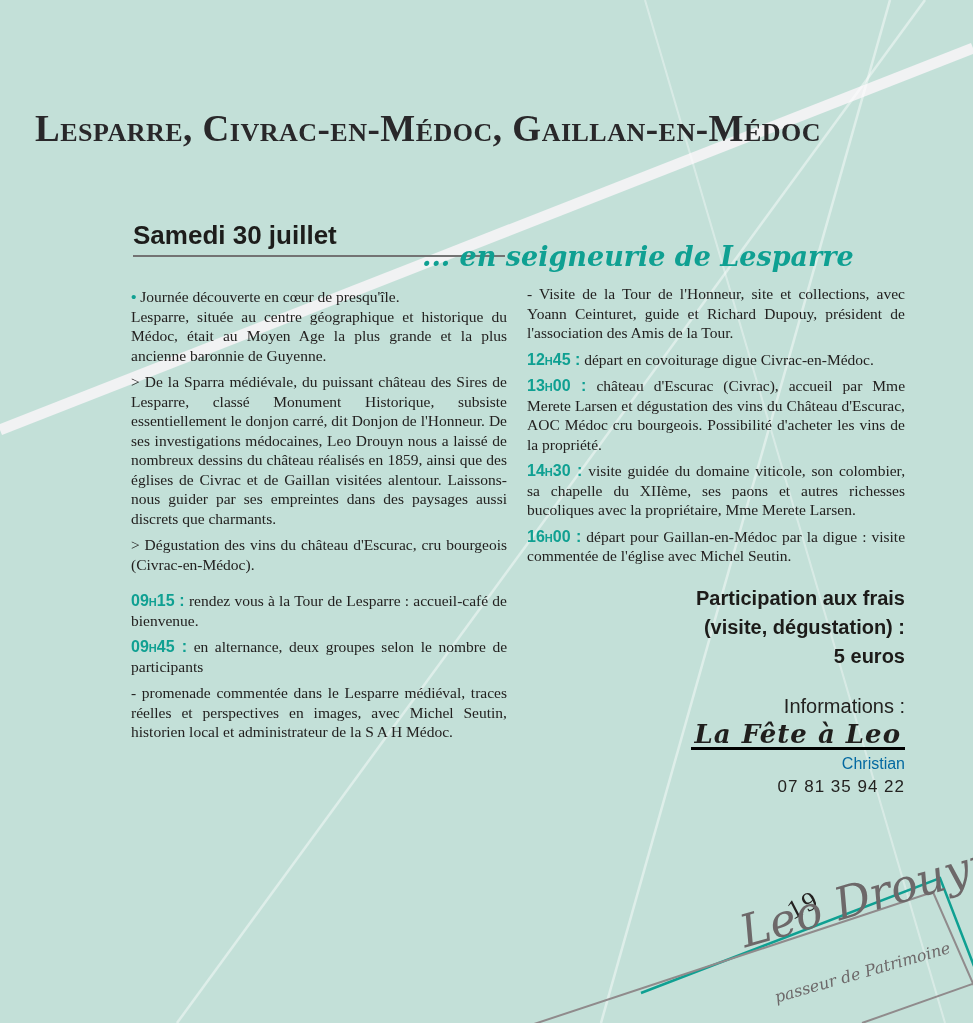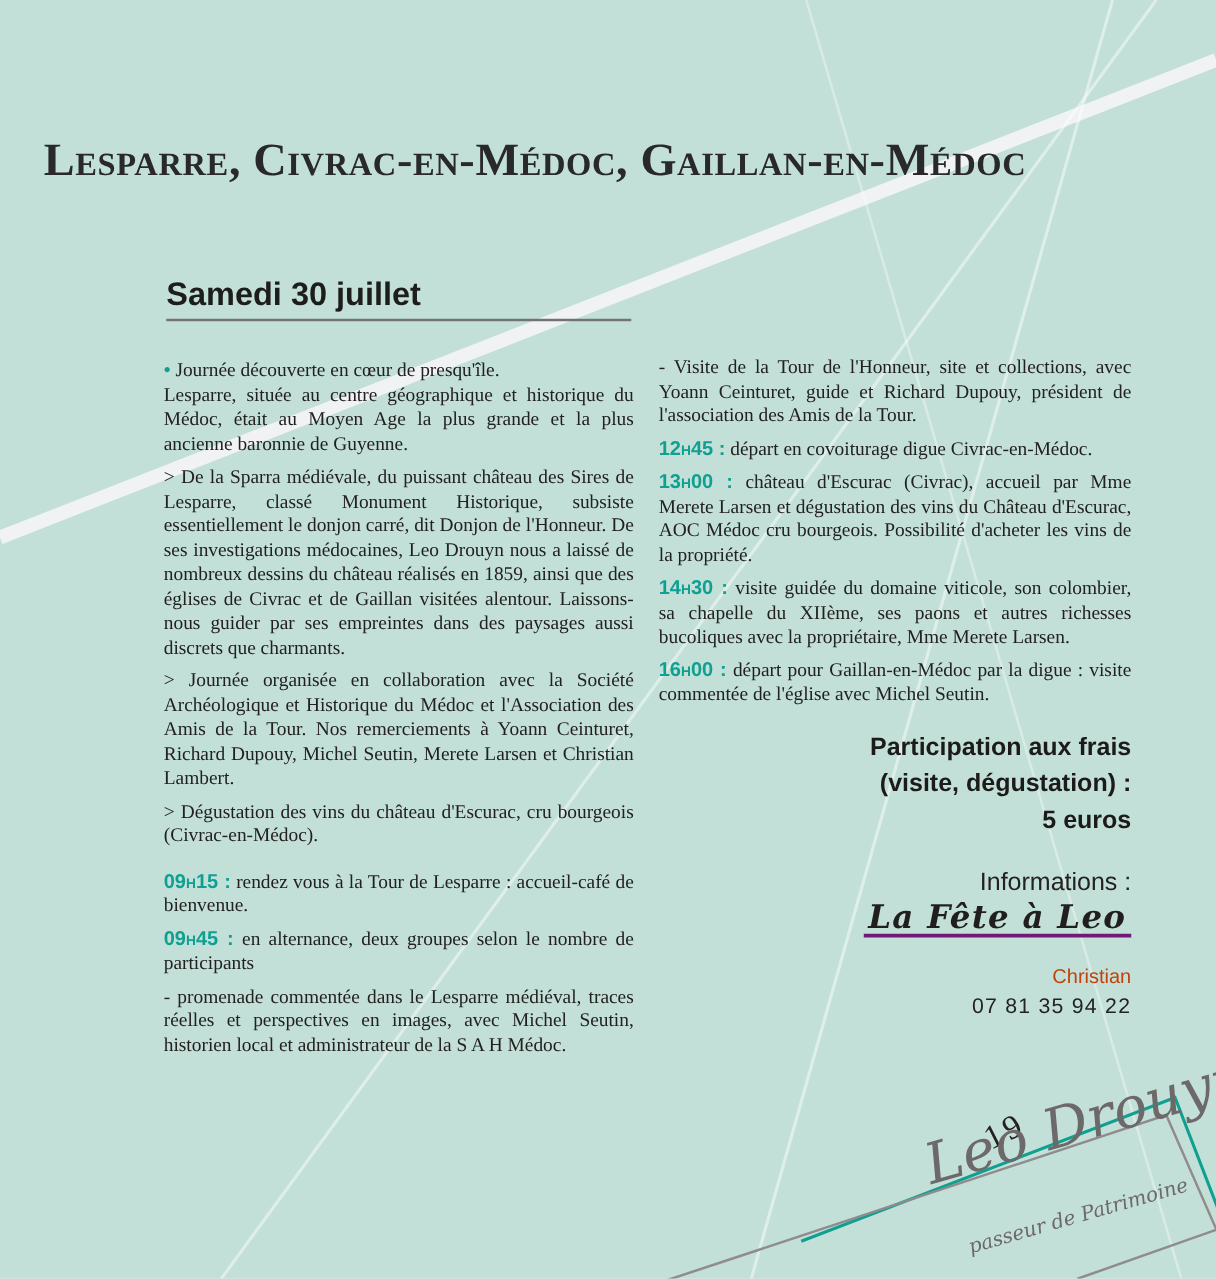--- a/index.html
+++ b/index.html
@@ -53,23 +53,23 @@
   }
   .informations {
     margin-top:26px; text-align:right;
     font-family:"Liberation Sans", sans-serif; font-size:20px; color:#232220;
   }
   .org-line { text-align:right; margin-top:9px; }
   .org-name {
     display:inline-block;
     font-family:"DejaVu Serif", serif; font-style:italic; font-weight:bold;
     font-size:26px; color:#201f1d; letter-spacing:1px;
-    border-bottom:3px solid #701a75; padding:0 4px 2px 4px;
+    border-bottom:3px solid #000000; padding:0 4px 2px 4px;
   }
-  .contact-name  { text-align:right; font-family:"Liberation Sans", sans-serif; font-size:16px; margin-top:22px; color:#c2410c; }
+  .contact-name  { text-align:right; font-family:"Liberation Sans", sans-serif; font-size:16px; margin-top:4px; color:#0369a1; }
   .contact-phone { text-align:right; font-family:"Liberation Sans", sans-serif; font-size:17px; margin-top:4px; letter-spacing:1px; color:#232220; }
 
   .page-number {
     position:absolute; left:789px; top:897px;
     font-size:27px; letter-spacing:3px; color:#242120;
     transform:rotate(-27deg); transform-origin:left center;
   }
   .sig-name {
     position:absolute; left:741px; top:906px;
     font-family:"DejaVu Serif", serif; font-style:italic;
@@ -93,26 +93,26 @@
     <line x1="890" y1="0" x2="601" y2="1023" stroke="#ffffff" stroke-width="2.5" opacity="0.45"></line>
     <line x1="925" y1="0" x2="177" y2="1023" stroke="#ffffff" stroke-width="2.5" opacity="0.45"></line>
     <line x1="645" y1="0" x2="945" y2="1023" stroke="#ffffff" stroke-width="2" opacity="0.35"></line>
     <path d="M641,993 L940,878 L1013,1067" fill="none" stroke="#0fa092" stroke-width="2.5"></path>
     <path d="M531,1025 L933,892 L1003,1052" fill="none" stroke="#908b8c" stroke-width="2"></path>
     <line x1="862" y1="1023" x2="995" y2="976" stroke="#908b8c" stroke-width="2"></line>
   </svg>
 
   <h1 class="header-title">Lesparre, Civrac-en-Médoc, Gaillan-en-Médoc</h1>
   <h2 class="date-heading">Samedi 30 juillet</h2>
+  <div class="subtitle-script">... en seigneurie de Lesparre</div>
 
   <div class="col col-left">
     <p><span class="bullet">•</span> <span class="intro">Journée découverte en cœur de presqu'île.
 Lesparre, située au centre géographique et historique du Médoc, était au Moyen Age la plus grande et la plus ancienne baronnie de Guyenne.</span></p>
     <p>&gt; De la Sparra médiévale, du puissant château des Sires de Lesparre, classé Monument Historique, subsiste essentiellement le donjon carré, dit Donjon de l'Honneur. De ses investigations médocaines, Leo Drouyn nous a laissé de nombreux dessins du château réalisés en 1859, ainsi que des églises de Civrac et de Gaillan visitées alentour. Laissons-nous guider par ses empreintes dans des paysages aussi discrets que charmants.</p>
-    <p>&gt; Journée organisée en collaboration avec la Société Archéologique et Historique du Médoc et l'Association des Amis de la Tour. Nos remerciements à Yoann Ceinturet, Richard Dupouy, Michel Seutin, Merete Larsen et Christian Lambert.</p>
     <p>&gt; Dégustation des vins du château d'Escurac, cru bourgeois (Civrac-en-Médoc).</p>
     <p class="gap-above"><span class="time">09h15 :</span> <span>rendez vous à la Tour de Lesparre : accueil-café de bienvenue.</span></p>
     <p><span class="time">09h45 :</span> <span>en alternance, deux groupes selon le nombre de participants</span></p>
     <p>- promenade commentée dans le Lesparre médiéval, traces réelles et perspectives en images, avec Michel Seutin, historien local et administrateur de la S A H Médoc.</p>
   </div>
 
   <div class="col col-right">
     <p>- Visite de la Tour de l'Honneur, site et collections, avec Yoann Ceinturet, guide et Richard Dupouy, président de l'association des Amis de la Tour.</p>
     <p><span class="time">12h45 :</span> <span>départ en covoiturage digue Civrac-en-Médoc.</span></p>
     <p><span class="time">13h00 :</span> <span>château d'Escurac (Civrac), accueil par Mme Merete Larsen et dégustation des vins du Château d'Escurac, AOC Médoc cru bourgeois. Possibilité d'acheter les vins de la propriété.</span></p>

